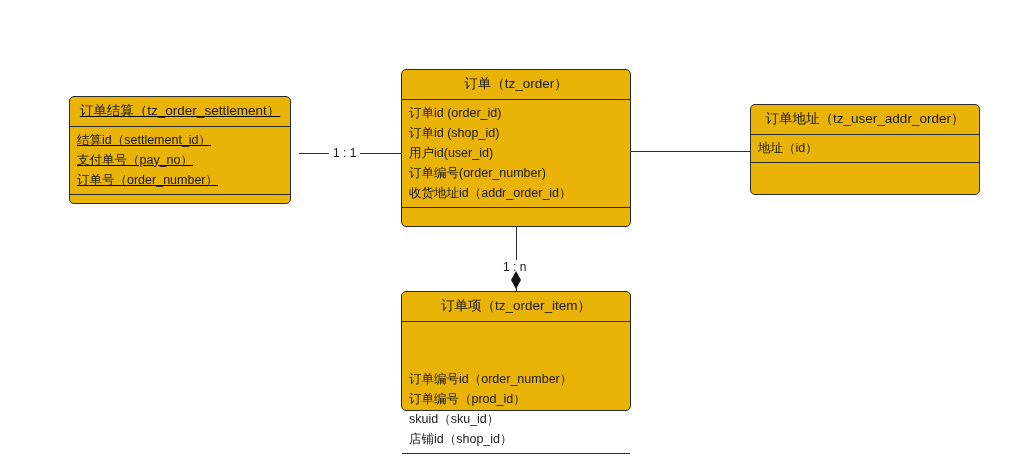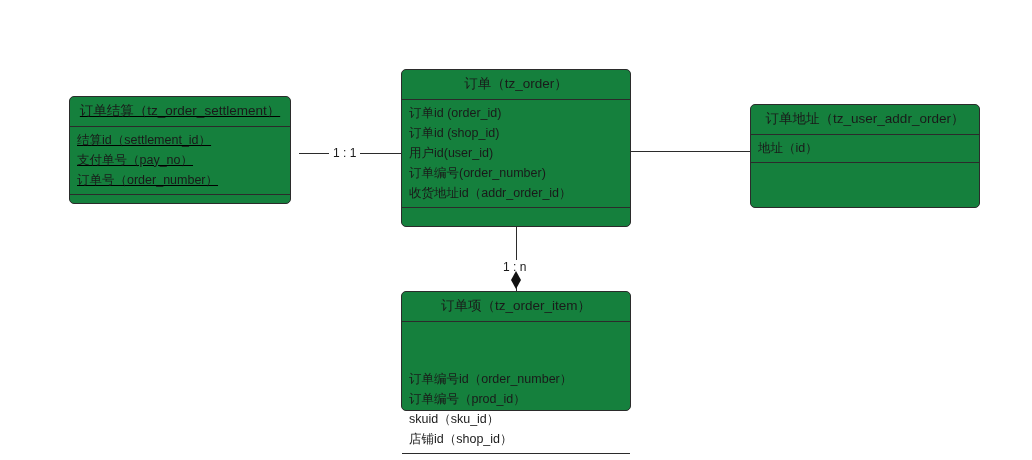--- a/index.html
+++ b/index.html
@@ -17,21 +17,21 @@
     background: #ffffff;
     overflow: hidden;
   }
 
   
   .entity {
     position: absolute;
     box-sizing: border-box;
     border: 1.6px solid #2b2b2b;
     border-radius: 5px;
-    background: #15803d;
+    background: #eab308;
     display: flex;
     flex-direction: column;
     z-index: 3;
   }
   .entity-title {
     text-align: center;
     font-size: 13.5px;
     color: #1a1a1a;
     padding: 6px 8px 6px 8px;
     border-bottom: 1.6px solid #2b2b2b;
@@ -132,21 +132,21 @@
     <div class="attrs">
       <div class="attr">订单id (order_id)</div>
       <div class="attr">订单id (shop_id)</div>
       <div class="attr">用户id(user_id)</div>
       <div class="attr">订单编号(order_number)</div>
       <div class="attr">收货地址id（addr_order_id）</div>
     </div>
     <div class="entity-footer"></div>
   </div>
 
-  <div class="entity" style="left:750px; top:104px; width:230px; height:104px;">
+  <div class="entity" style="left:750px; top:104px; width:230px; height:91px;">
     <div class="entity-title">订单地址（tz_user_addr_order）</div>
     <div class="attrs">
       <div class="attr">地址（id）</div>
     </div>
     <div class="entity-footer"></div>
   </div>
 
   <div class="entity" style="left:401px; top:291px; width:230px; height:120px;gap:44px;">
     <div class="entity-title">订单项（tz_order_item）</div>
     <div class="attrs">

